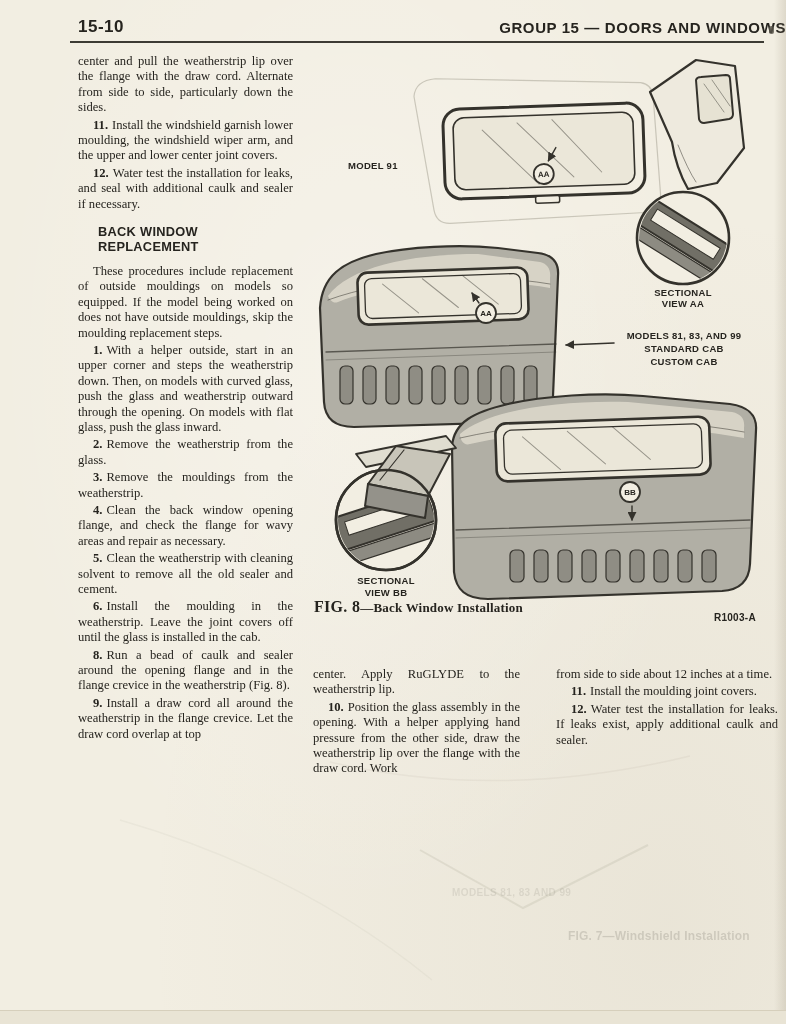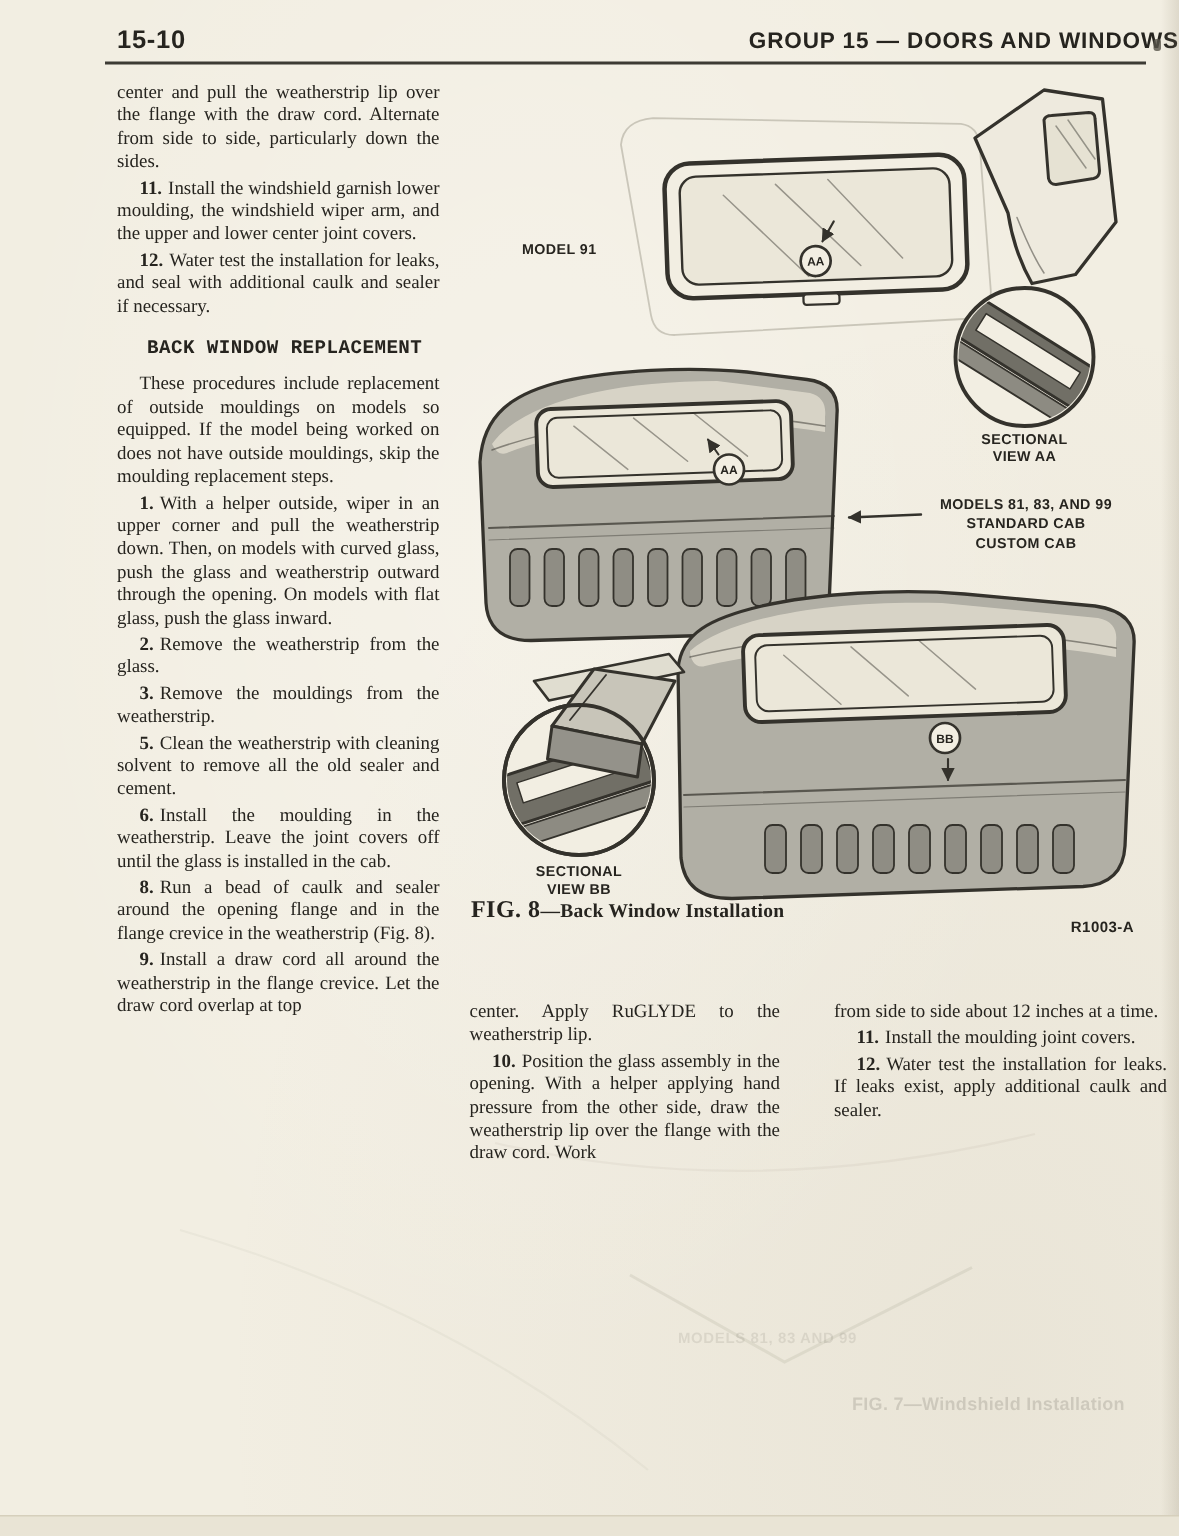--- a/index.html
+++ b/index.html
@@ -28,21 +28,21 @@
 
   
   .col { position:absolute; font-size:12.6px; line-height:15.4px; text-align:justify; }
   .col p { margin:0 0 2px 0; }
   p.step { text-indent:15px; }
   p.cont { text-indent:0; }
   b.n { font-weight:700; margin-right:4px; }
   .left-col   { left:78px;  top:54px;  width:215px; }
   .mid-col    { left:313px; top:667px; width:207px; }
   .right-col  { left:540px; top:667px; width:222px;margin-left:16px; }
-  .section-heading { font-family:Liberation Mono, monospace; font-weight:700;
+  .section-heading { font-family:Liberation Sans, sans-serif; font-weight:700;
     font-size:12.8px; letter-spacing:.3px; margin:12px 0 9px 0; text-align:left; text-indent:0;padding-left:20px; }
 
   
   .figure-wrap { position:absolute; left:298px; top:50px; width:470px; height:580px; }
   .svg-label { font-family:"Liberation Sans", sans-serif; font-weight:700; font-size:9.5px;
     fill:#26241f; letter-spacing:.3px; }
   .svg-label-c { text-anchor:middle; }
   .svg-label-e { text-anchor:end; font-size:10px; }
   .badge-text { font-family:"Liberation Sans", sans-serif; font-weight:700; font-size:8px;
     fill:#26241f; text-anchor:middle; }
@@ -68,23 +68,24 @@
 <div class="speck"></div>
 
 <div class="col left-col">
   <p class="cont"><span>center and pull the weatherstrip lip over the flange with the draw cord. Alternate from side to side, particularly down the sides.</span></p>
   <p class="step"><b class="n">11.</b><span>Install the windshield garnish lower moulding, the windshield wiper arm, and the upper and lower center joint covers.</span></p>
   <p class="step"><b class="n">12.</b><span>Water test the installation for leaks, and seal with additional caulk and sealer if necessary.</span></p>
 
   <h2 class="section-heading">BACK WINDOW REPLACEMENT</h2>
 
   <p class="step"><span>These procedures include replacement of outside mouldings on models so equipped. If the model being worked on does not have outside mouldings, skip the moulding replacement steps.</span></p>
-  <p class="step"><b class="n">1.</b><span>With a helper outside, wiper in an upper corner and pull the weatherstrip down. Then, on models with curved glass, push the glass and weatherstrip outward through the opening. On models with flat glass, push the glass inward.</span></p>
+  <p class="step"><b class="n">1.</b><span>With a helper outside, start in an upper corner and steps the weatherstrip down. Then, on models with curved glass, push the glass and weatherstrip outward through the opening. On models with flat glass, push the glass inward.</span></p>
   <p class="step"><b class="n">2.</b><span>Remove the weatherstrip from the glass.</span></p>
   <p class="step"><b class="n">3.</b><span>Remove the mouldings from the weatherstrip.</span></p>
+  <p class="step"><b class="n">4.</b><span>Clean the back window opening flange, and check the flange for wavy areas and repair as necessary.</span></p>
   <p class="step"><b class="n">5.</b><span>Clean the weatherstrip with cleaning solvent to remove all the old sealer and cement.</span></p>
   <p class="step"><b class="n">6.</b><span>Install the moulding in the weatherstrip. Leave the joint covers off until the glass is installed in the cab.</span></p>
   <p class="step"><b class="n">8.</b><span>Run a bead of caulk and sealer around the opening flange and in the flange crevice in the weatherstrip (Fig. 8).</span></p>
   <p class="step"><b class="n">9.</b><span>Install a draw cord all around the weatherstrip in the flange crevice. Let the draw cord overlap at top</span></p>
 </div>
 
 <div class="figure-wrap">
 <svg width="470" height="580" viewBox="0 0 470 580" xmlns="http://www.w3.org/2000/svg" stroke-linejoin="round" stroke-linecap="round">
   <defs>
     <marker id="arr" markerUnits="userSpaceOnUse" markerWidth="9" markerHeight="9" viewBox="0 0 10 10" refX="9" refY="5" orient="auto">

